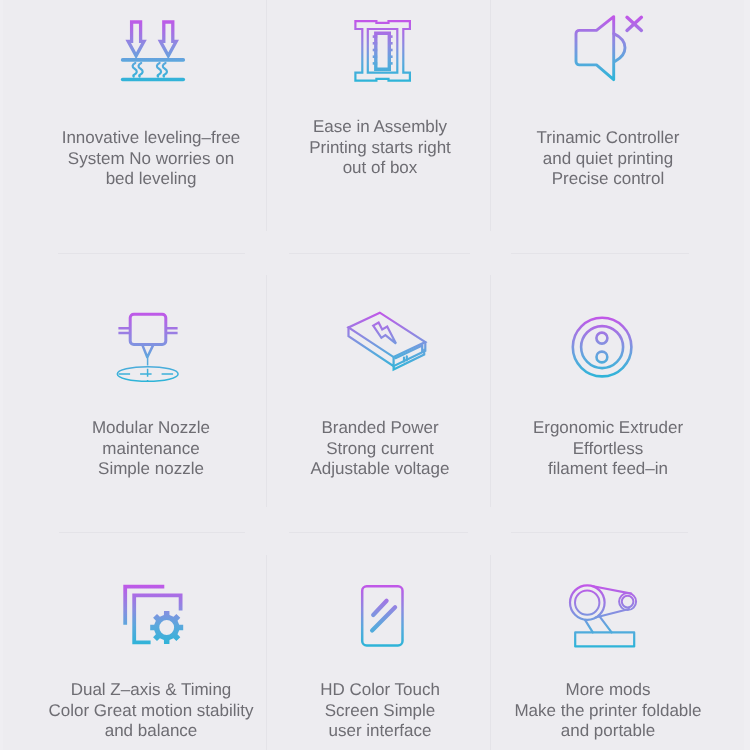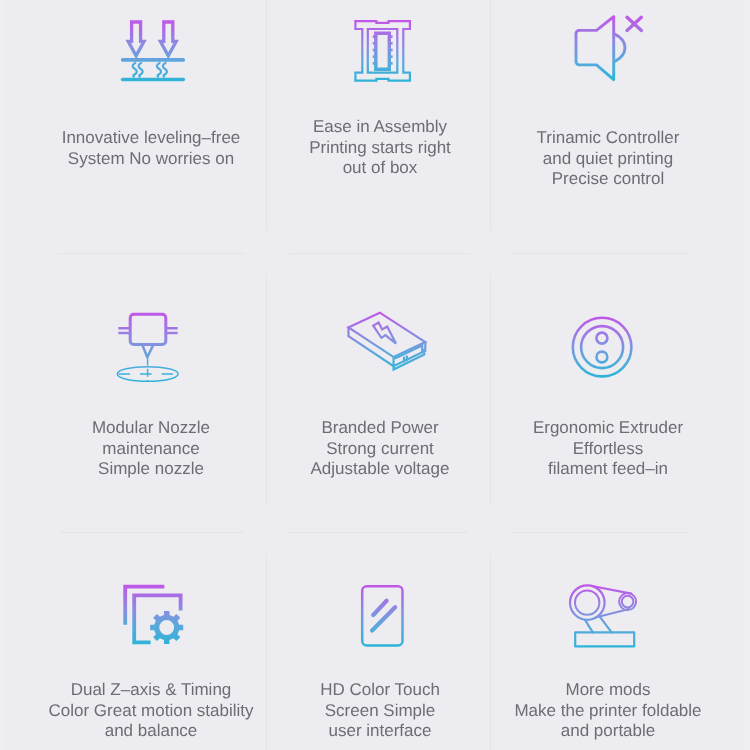--- a/index.html
+++ b/index.html
@@ -192,20 +192,21 @@
       <path d="M595.5 617.5 L629.0 609.0"></path>
       <path d="M585.0 619.9 L592.8 632.4"></path>
       <path d="M598.8 615.3 L611.6 632.4"></path>
       <path d="M575.2 632.4 L634.2 632.4 L634.2 646.4 L575.2 646.4 Z"></path>
     </g>
   </svg>
 
   <div class="caption" style="left:16px;top:128px;width:270px;">
     <span>Innovative leveling–free</span>
     <span>System No worries on</span>
+    <span>bed leveling</span>
   </div>
   <div class="caption" style="left:245px;top:117px;width:270px;">
     <span>Ease in Assembly</span>
     <span>Printing starts right</span>
     <span>out of box</span>
   </div>
   <div class="caption" style="left:473px;top:128px;width:270px;">
     <span>Trinamic Controller</span>
     <span>and quiet printing</span>
     <span>Precise control</span>

